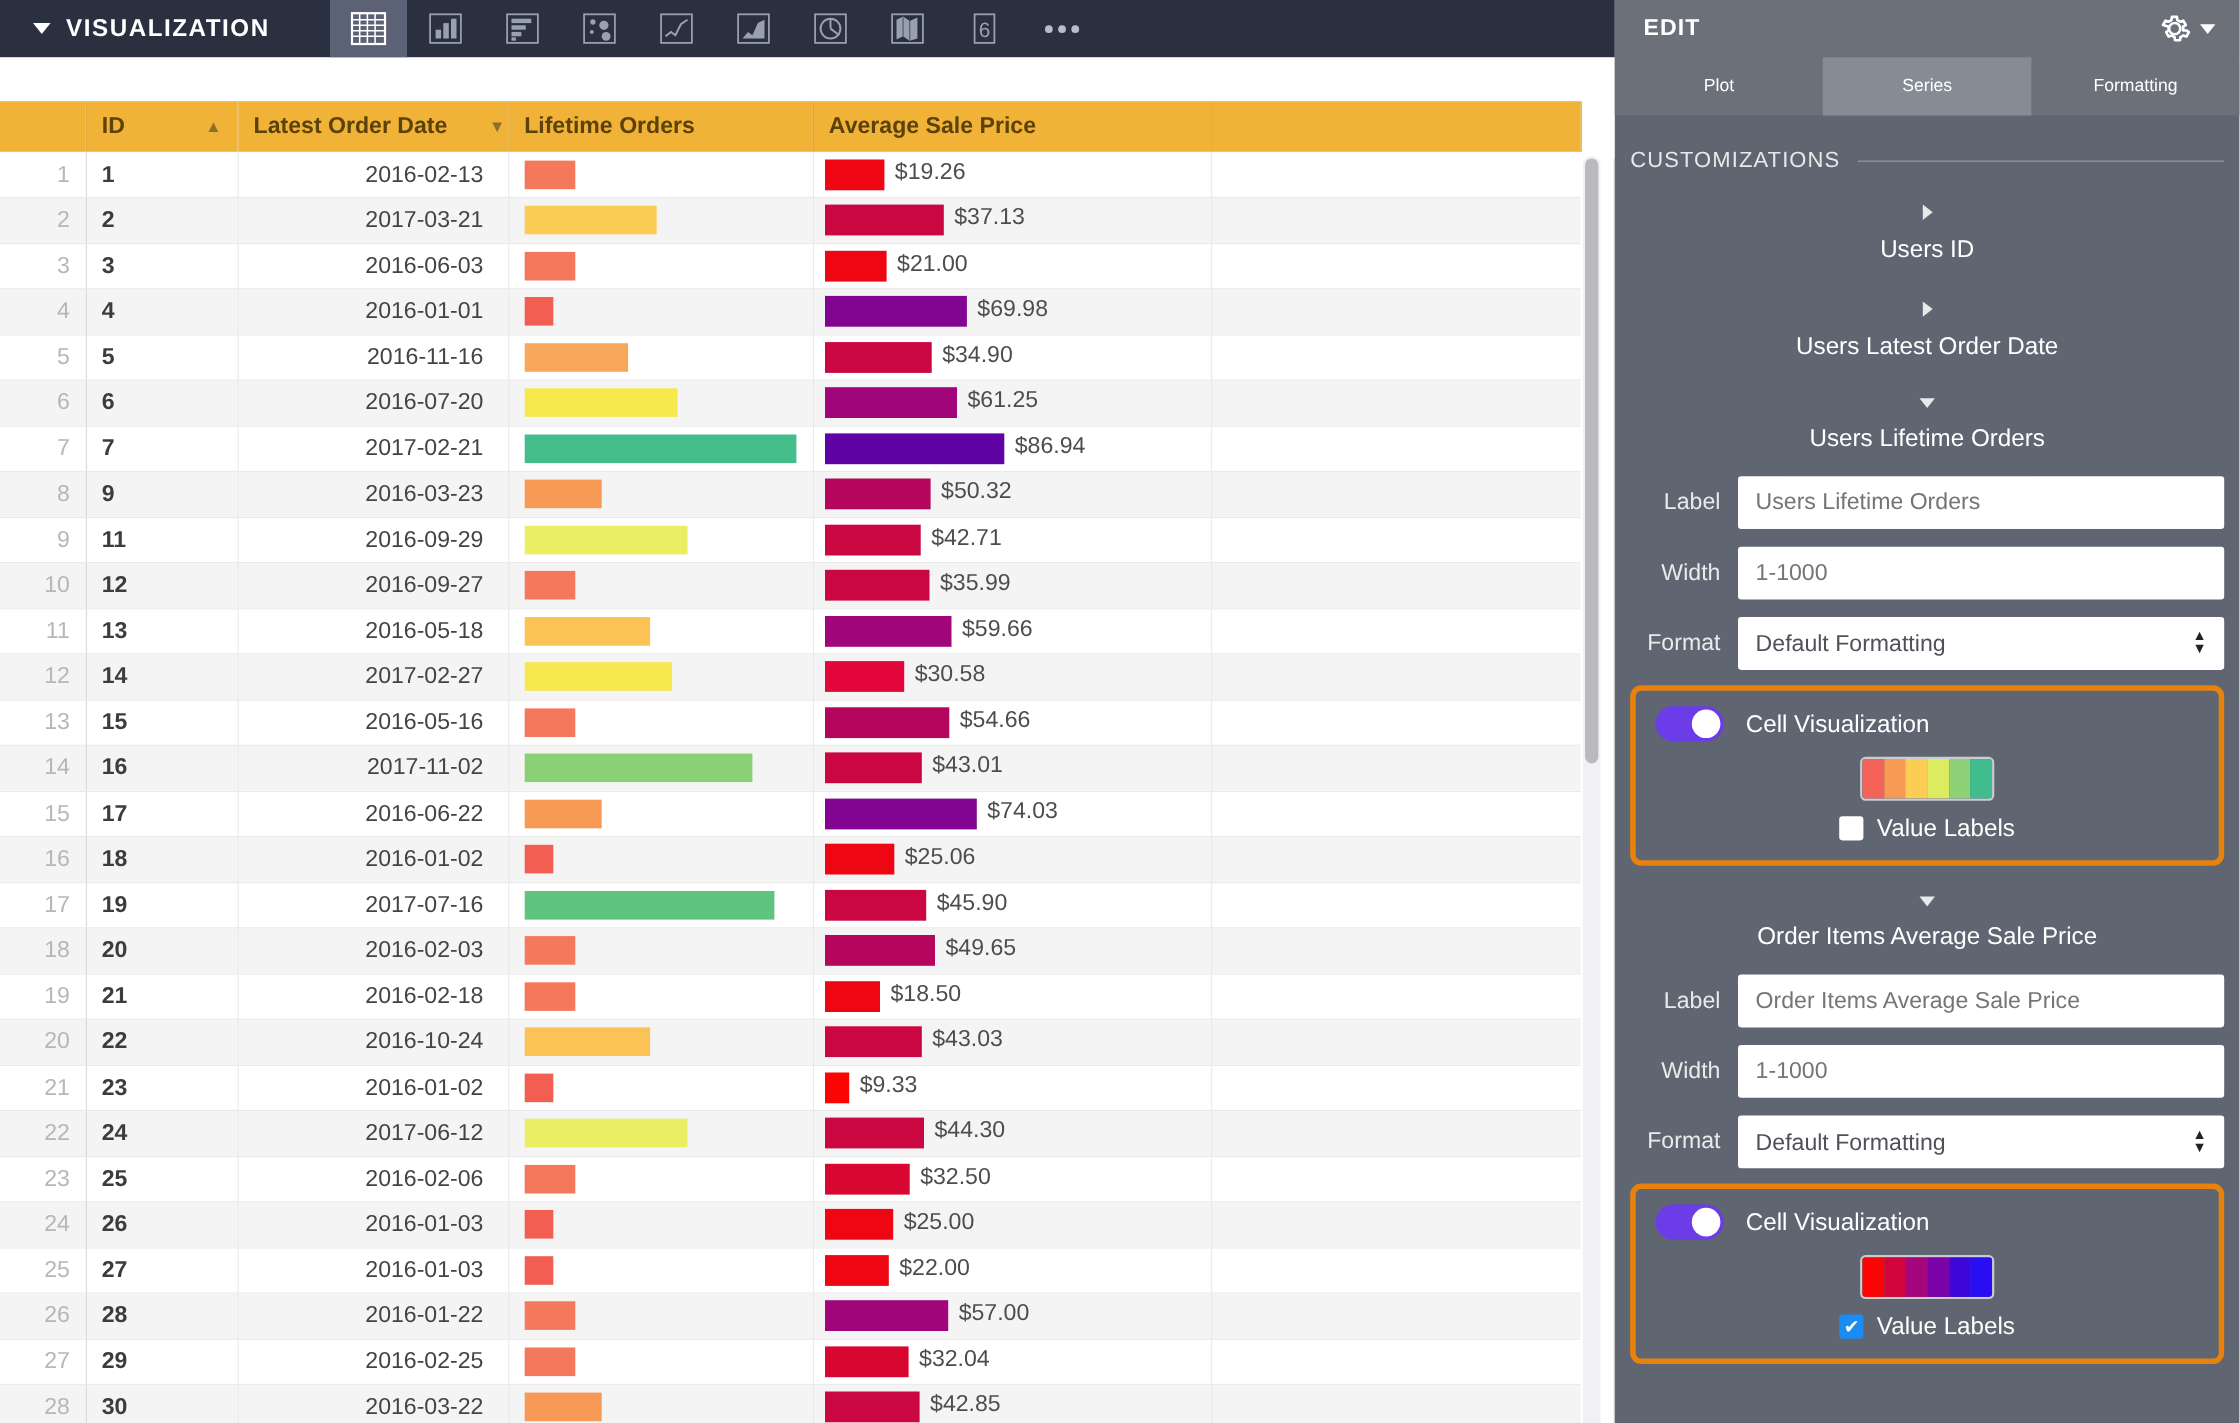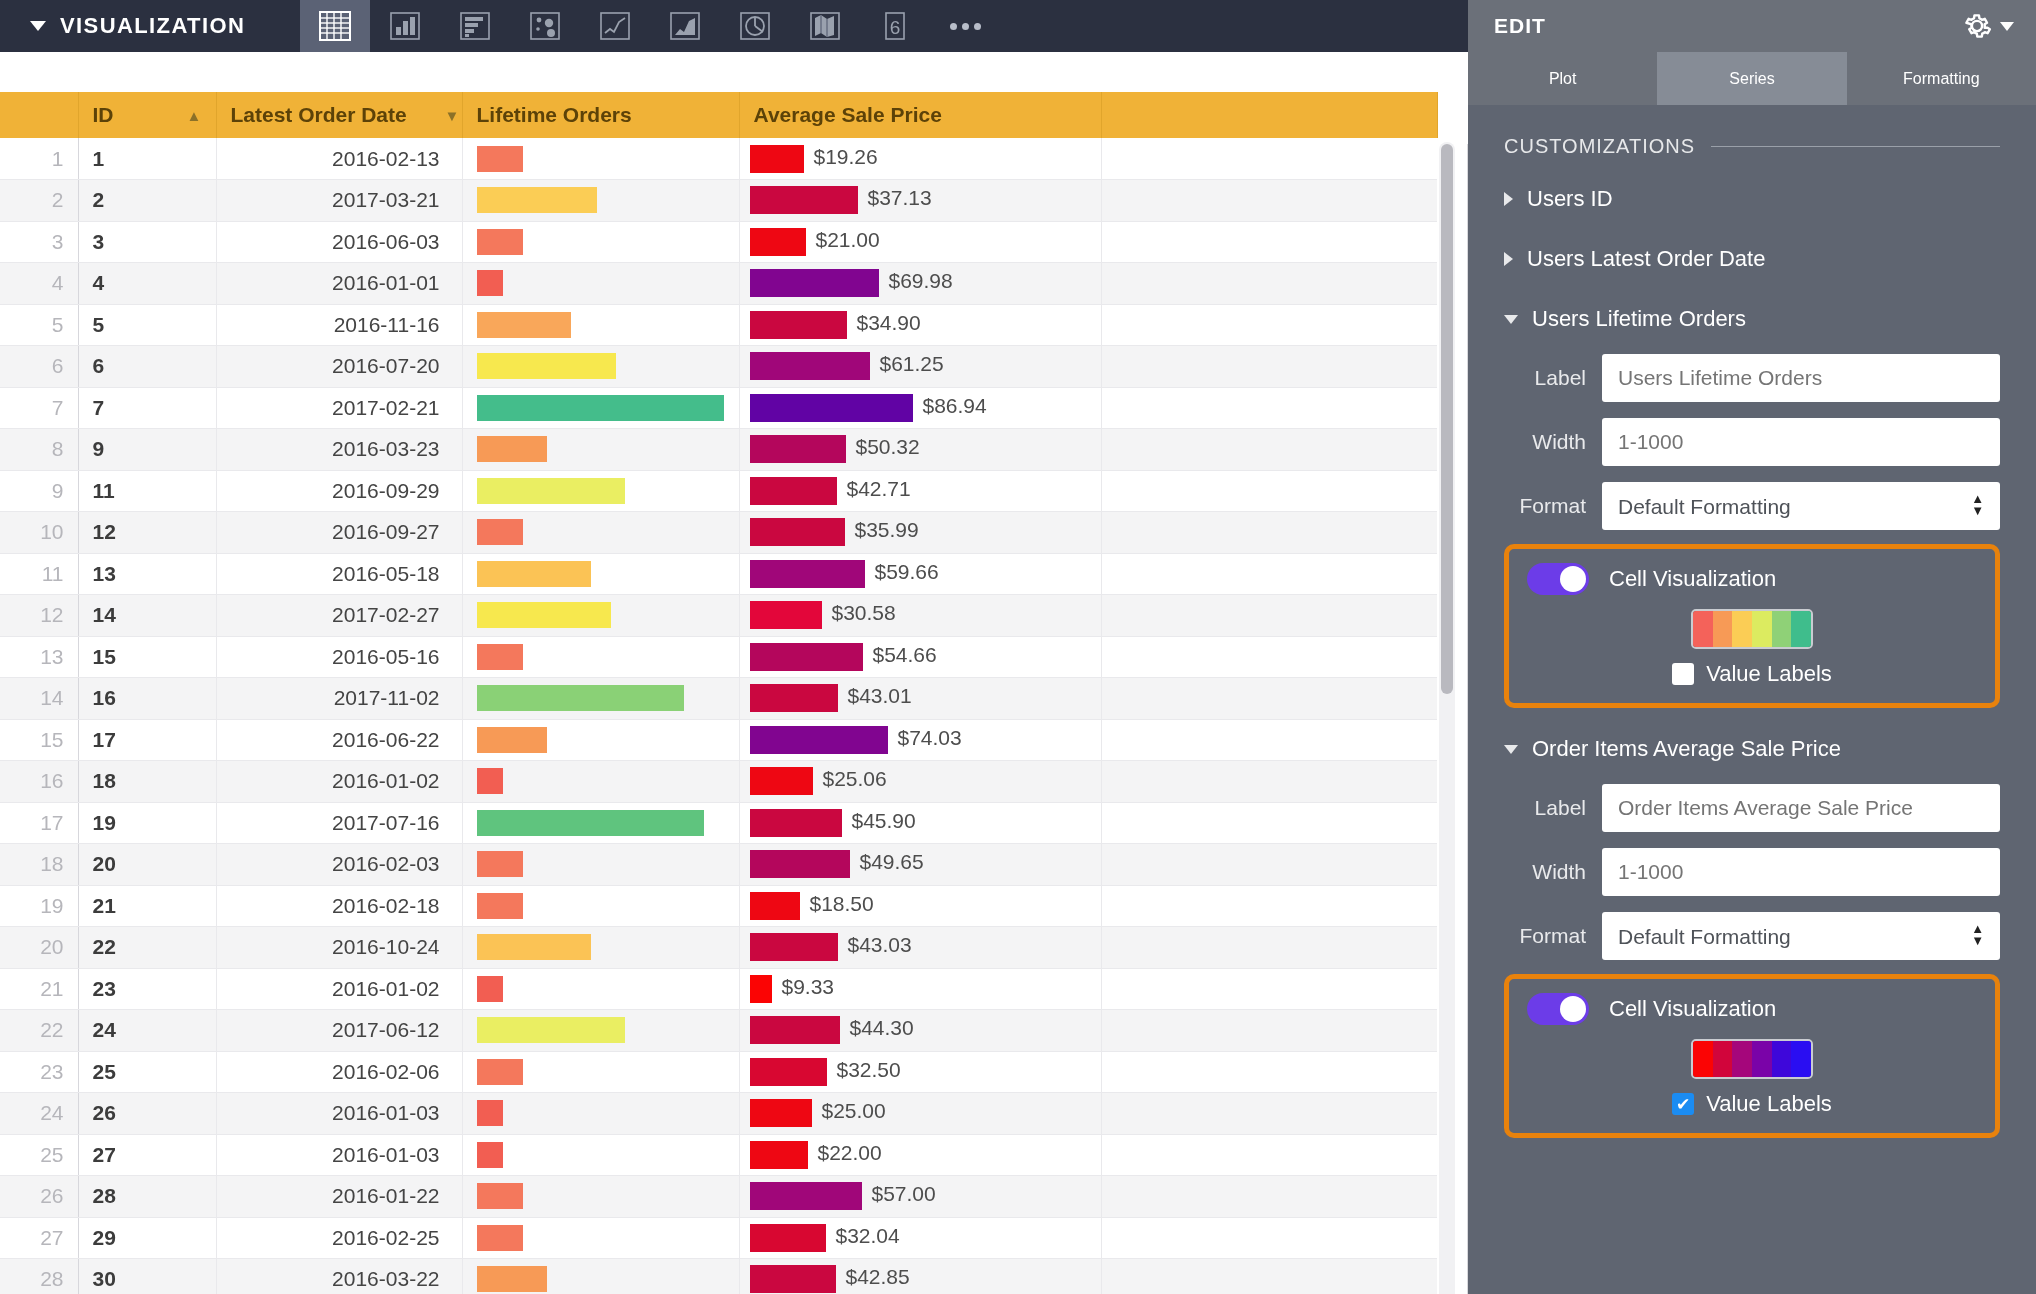--- a/index.html
+++ b/index.html
@@ -99,27 +99,27 @@
   #gear-wrap { display: flex; align-items: center; gap: 6px; }
   .tri-down { width:0;height:0;border-left:7px solid transparent;border-right:7px solid transparent;border-top:9px solid #fff; }
 
   #tabs { display: flex; height: 53px; }
   .tab {
     flex: 1; display: flex; align-items: center; justify-content: center;
     color: #fff; font-size: 16px; background: #6b7079; cursor: pointer;
   }
   .tab.active { background: #868c96; }
 
-  #panel-body { padding: 0 36px; }
+  #panel-body { padding: 0 14px; }
   #cust-row { display: flex; align-items: center; gap: 16px; margin-top: 30px; }
   #cust-label { color: #e7e8ea; font-size: 20px; letter-spacing: 1px; white-space: nowrap; }
   #cust-line { flex: 1; height: 1px; background: #9aa0a9; }
 
   .section { margin-top: 22px; }
-  .sec-head { display: flex; align-items: center; gap: 14px; cursor: pointer; padding: 6px 0; }
+  .sec-head { display: flex; align-items: center; gap: 14px; cursor: pointer; padding: 6px 0; flex-direction: column; }
   .tri-right { width:0;height:0;border-top:7px solid transparent;border-bottom:7px solid transparent;border-left:9px solid #e8e9eb; }
   .tri-open  { width:0;height:0;border-left:7px solid transparent;border-right:7px solid transparent;border-top:9px solid #e8e9eb; }
   .sec-title { color: #fff; font-size: 22px; }
 
   .field-row { display: flex; align-items: center; gap: 0; margin-top: 16px; }
   .field-label { color: #e9eaec; font-size: 21px; width: 98px; text-align: right; padding-right: 16px; }
   .field-input {
     flex: 1; height: 48px; background: #fff; border: none; border-radius: 3px;
     font-size: 21px; color: #8e949c; padding: 0 16px;
     font-family: "Liberation Sans", sans-serif;

